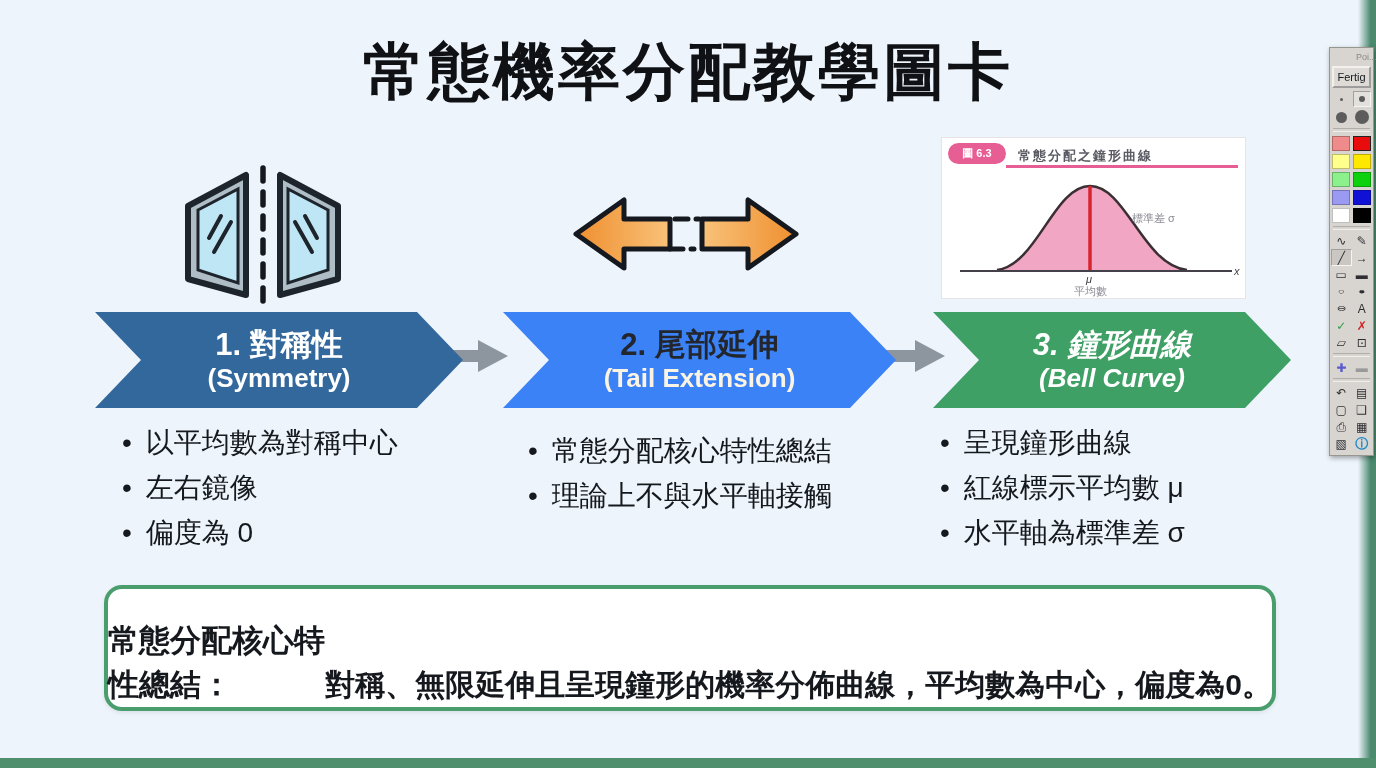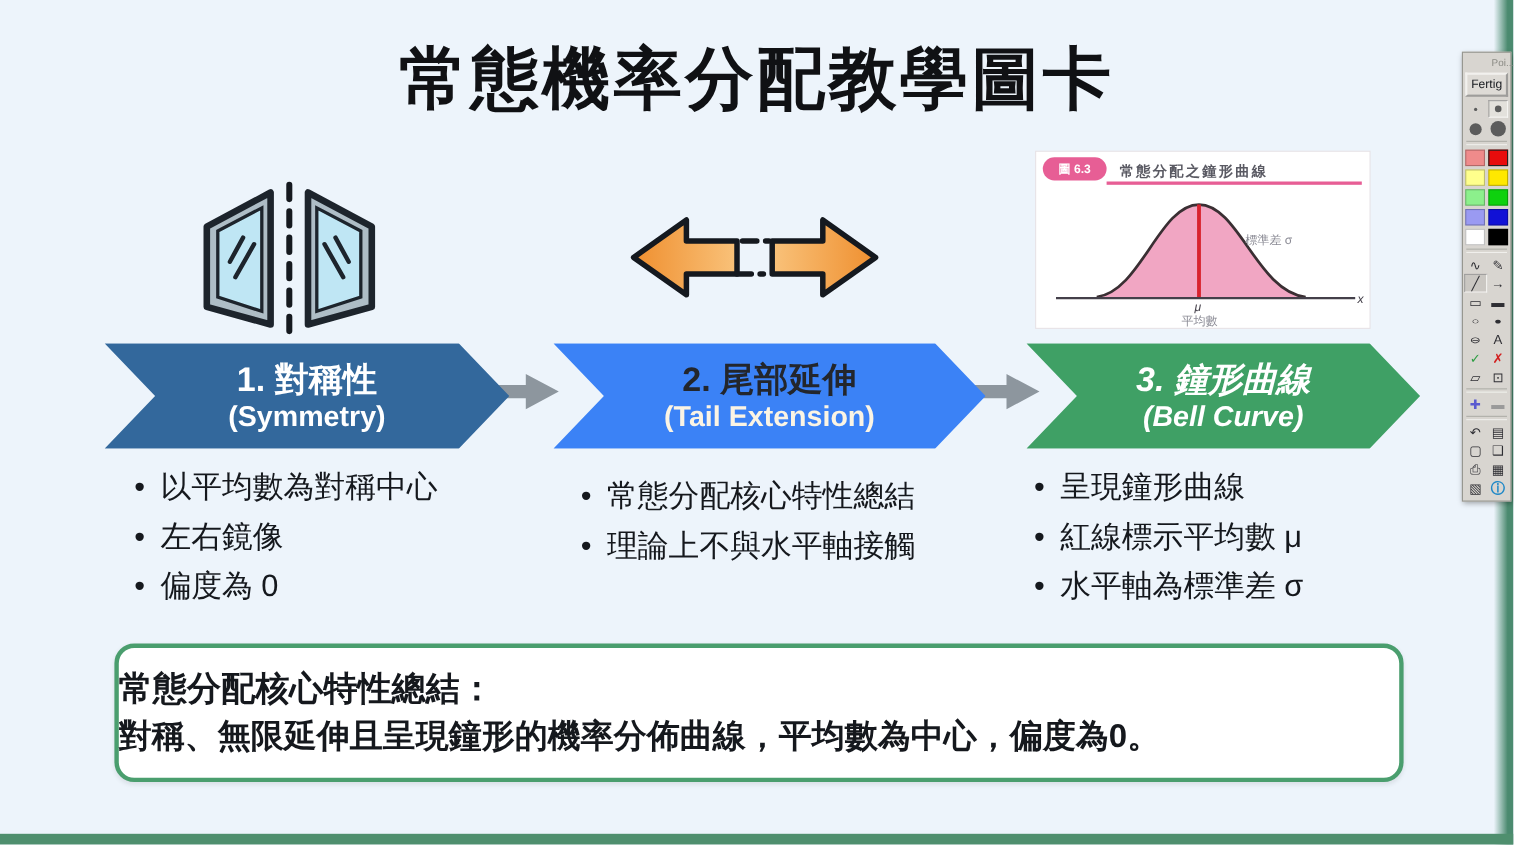--- a/index.html
+++ b/index.html
@@ -31,22 +31,22 @@
   .banner-3{left:933px;width:358px;} .banner-3 .h,.banner-3 .s{color:#ffffff;}
   .connector{position:absolute;top:337px;width:70px;height:38px;z-index:1;}
   .connector-1{left:440px;} .connector-2{left:877px;}
   
   .bullets{position:absolute;z-index:2;}
   .bullets .bullet{font-size:28px;font-weight:400;line-height:45px;color:#15181d;white-space:nowrap;}
   .bullets .bullet::before{content:"•";margin-right:14px;}
   .col-1{left:122px;top:420px;} .col-2{left:528px;top:428px;} .col-3{left:940px;top:420px;}
   
   .summary{position:absolute;left:104px;top:585px;width:1164px;height:118px;background:#ffffff;
-           border:4px solid #4a9e6e;border-radius:18px;display:flex;flex-direction:column;
-           justify-content:center;align-items:flex-start;box-shadow:0 2px 4px rgba(0,0,0,.08);}
+           border:4px solid #4a9e6e;border-radius:18px;display:flex;flex-direction:row;
+           justify-content:center;align-items:flex-end;box-shadow:0 2px 4px rgba(0,0,0,.08);}
   .summary .l1{font-size:31px;font-weight:800;line-height:44px;}
   .summary .l2{font-size:30px;font-weight:800;line-height:44px;white-space:nowrap;}
   
   .band-right{position:absolute;right:0;top:0;width:18px;height:768px;
               background:linear-gradient(to right,rgba(75,138,111,0),#4b8a6f 70%);z-index:3;}
   .band-bottom{position:absolute;left:0;bottom:0;width:1376px;height:10px;background:#4f8f6e;z-index:3;}
   
   .toolbar{position:absolute;left:1329px;top:47px;width:45px;z-index:5;background:#d8d5d0;
            border:1px solid #979790;box-shadow:1px 2px 5px rgba(0,0,0,.35);padding:1px 1px 3px 1px;
            box-sizing:border-box;}

